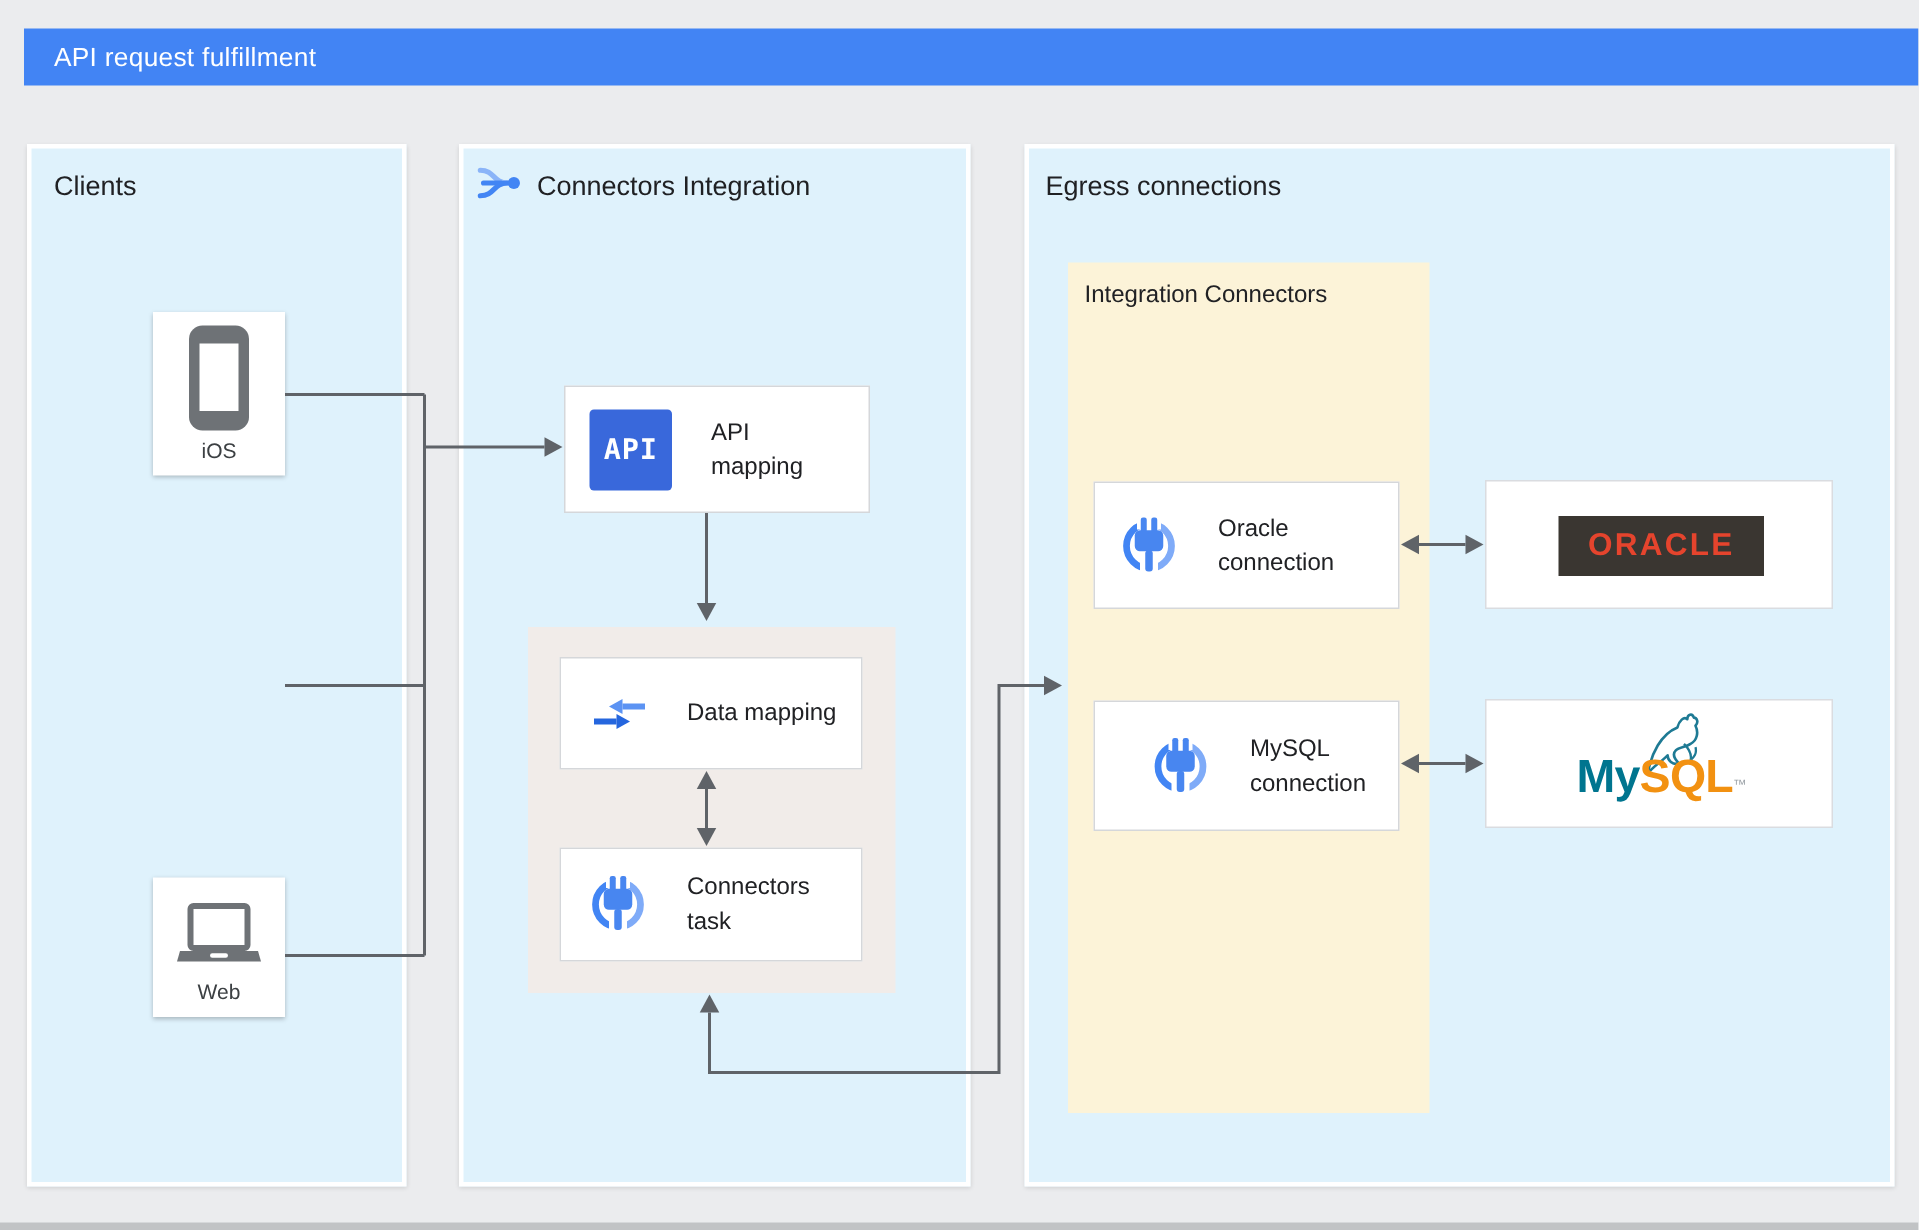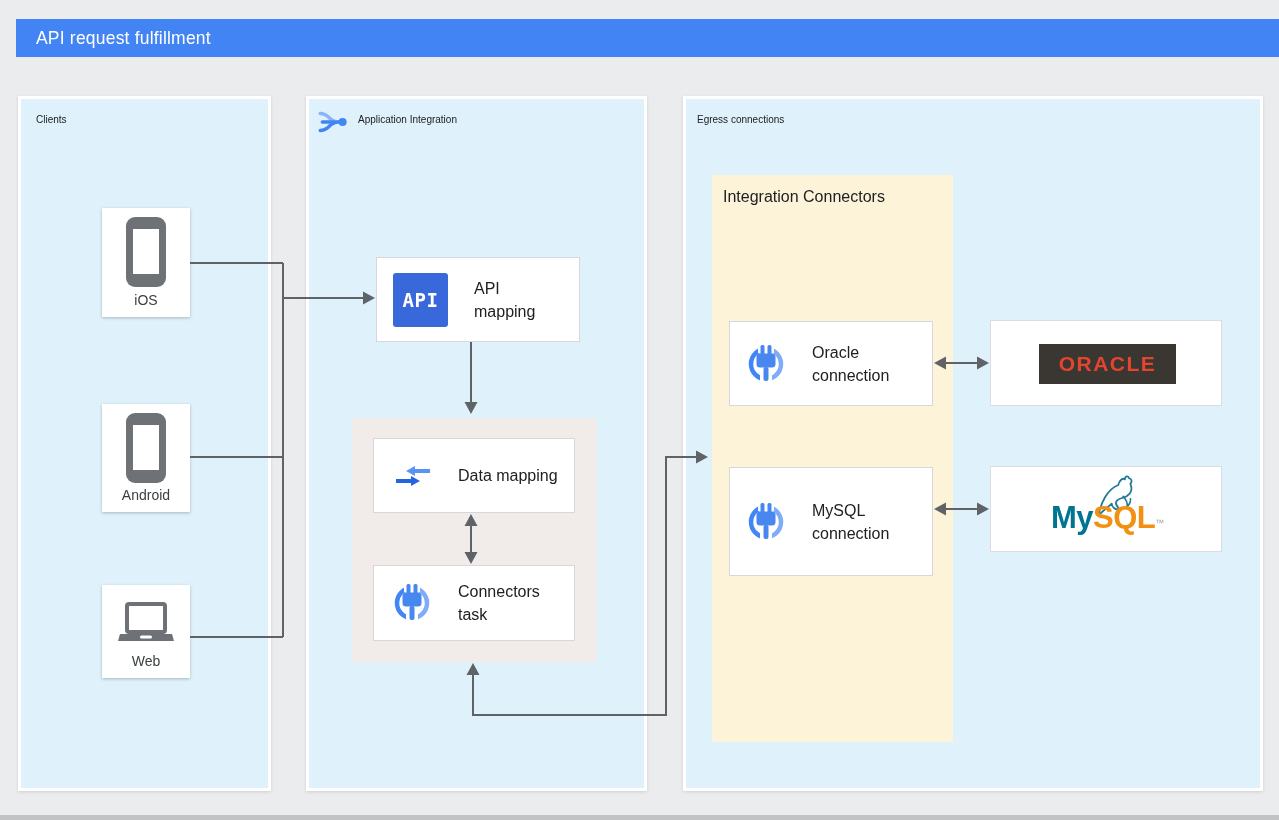--- a/index.html
+++ b/index.html
@@ -5,21 +5,21 @@
   html,body{margin:0;padding:0;}
   body{font-family:"Liberation Sans",sans-serif;background:#EBECEE;}
   #page{position:relative;width:1279px;height:820px;background:#EBECEE;overflow:hidden;}
 
   .header-bar{position:absolute;left:16px;top:19px;width:1263px;height:38px;background:#4284F4;
     display:flex;align-items:center;}
   .header-bar .title{color:#FFFFFF;font-size:17.5px;margin-left:20px;letter-spacing:.2px;}
 
   .panel{position:absolute;top:96px;height:695px;background:#DFF2FC;border:3px solid #FFFFFF;
     box-sizing:border-box;box-shadow:0 1px 3px rgba(0,0,0,0.12);}
-  .panel-title{position:absolute;font-size:10px;color:#202124;}
+  .panel-title{position:absolute;font-size:18px;color:#202124;}
 
   .card{position:absolute;width:88px;background:#ffffff;box-shadow:0 1px 3px rgba(0,0,0,0.25);
     display:flex;flex-direction:column;align-items:center;}
   .card .card-label{position:absolute;bottom:9px;font-size:14px;color:#3C4043;}
 
   .node{position:absolute;background:#FFFFFF;border:1px solid #D5D7DA;box-sizing:border-box;
     display:flex;align-items:center;padding-left:16px;gap:16px;}
   .node .node-text{font-size:16px;color:#202124;line-height:23px;margin-left:10px;}
 
   .group-pink{position:absolute;left:352px;top:418px;width:245px;height:244px;background:#F1ECE9;}
@@ -57,39 +57,32 @@
   <div class="panel" style="left:683px;width:580px;"></div>
 
   <span class="panel-title" style="left:36px;top:114px;">Clients</span>
 
   <svg class="lines" style="left:317px;top:106px;" width="32" height="32" viewBox="0 0 30 30">
     <path d="M3,7 C12,7 11,15 20,15" stroke="#8AB4F8" stroke-width="3.2" fill="none" stroke-linecap="round"></path>
     <path d="M3,23 C12,23 11,15 20,15" stroke="#4285F4" stroke-width="3.2" fill="none" stroke-linecap="round"></path>
     <path d="M5,15 H16" stroke="#4285F4" stroke-width="3.2" stroke-linecap="round"></path>
     <circle cx="24" cy="15" r="3.8" fill="#4285F4"></circle>
   </svg>
-  <span class="panel-title" style="left:358px;top:114px;">Application Integration</span>
+  <span class="panel-title" style="left:358px;top:114px;">Connectors Integration</span>
 
   <span class="panel-title" style="left:697px;top:114px;">Egress connections</span>
 
   <div class="card" style="left:102px;top:208px;height:109px;">
     <svg width="42" height="72" viewBox="0 0 42 72" style="margin-top:8px;">
       <rect x="1" y="1" width="40" height="70" rx="9" fill="#6E7276"></rect>
       <rect x="8" y="13" width="26" height="45" fill="#FFFFFF"></rect>
     </svg>
     <span class="card-label">iOS</span>
   </div>
 
-  <div class="card" style="left:102px;top:404px;height:108px;">
-    <svg width="42" height="72" viewBox="0 0 42 72" style="margin-top:8px;">
-      <rect x="1" y="1" width="40" height="70" rx="9" fill="#6E7276"></rect>
-      <rect x="8" y="13" width="26" height="45" fill="#FFFFFF"></rect>
-    </svg>
-    <span class="card-label">Android</span>
-  </div>
 
   <div class="card" style="left:102px;top:585px;height:93px;">
     <svg width="56" height="44" viewBox="0 0 56 44" style="margin-top:17px;">
       <rect x="9" y="2" width="38" height="28" rx="2" fill="#FFFFFF" stroke="#6E7276" stroke-width="4"></rect>
       <path d="M2,32 L54,32 L56,39 L0,39 Z" fill="#6E7276"></path>
       <rect x="22" y="33.5" width="12" height="3" rx="1.5" fill="#FFFFFF"></rect>
     </svg>
     <span class="card-label">Web</span>
   </div>
 
@@ -146,21 +139,21 @@
       <rect x="21.5" y="2" width="4" height="10" rx="1.5" fill="#4886F0"></rect>
       <rect x="10.5" y="10.5" width="19" height="14" rx="3.5" fill="#4886F0"></rect>
       <rect x="17.5" y="24" width="5" height="14" rx="2" fill="#4886F0"></rect>
     </svg>
     <div class="node-text">
       <div>Oracle</div>
       <div>connection</div>
     </div>
   </div>
 
-  <div class="node" style="left:729px;top:467px;width:204px;height:109px;">
+  <div class="node" style="left:729px;top:467px;width:204px;height:87px;justify-content:center;">
     <svg width="40" height="42" viewBox="0 0 40 42">
       <path d="M20,6 A15,15 0 0 1 20,36" stroke="#7FABF8" stroke-width="4.5" fill="none"></path>
       <path d="M20,36 A15,15 0 0 1 20,6" stroke="#4285F4" stroke-width="4.5" fill="none"></path>
       <rect x="12" y="0" width="16" height="10" fill="#FFFFFF"></rect>
       <rect x="14" y="31" width="12" height="9" fill="#FFFFFF"></rect>
       <rect x="14.5" y="2" width="4" height="10" rx="1.5" fill="#4886F0"></rect>
       <rect x="21.5" y="2" width="4" height="10" rx="1.5" fill="#4886F0"></rect>
       <rect x="10.5" y="10.5" width="19" height="14" rx="3.5" fill="#4886F0"></rect>
       <rect x="17.5" y="24" width="5" height="14" rx="2" fill="#4886F0"></rect>
     </svg>

